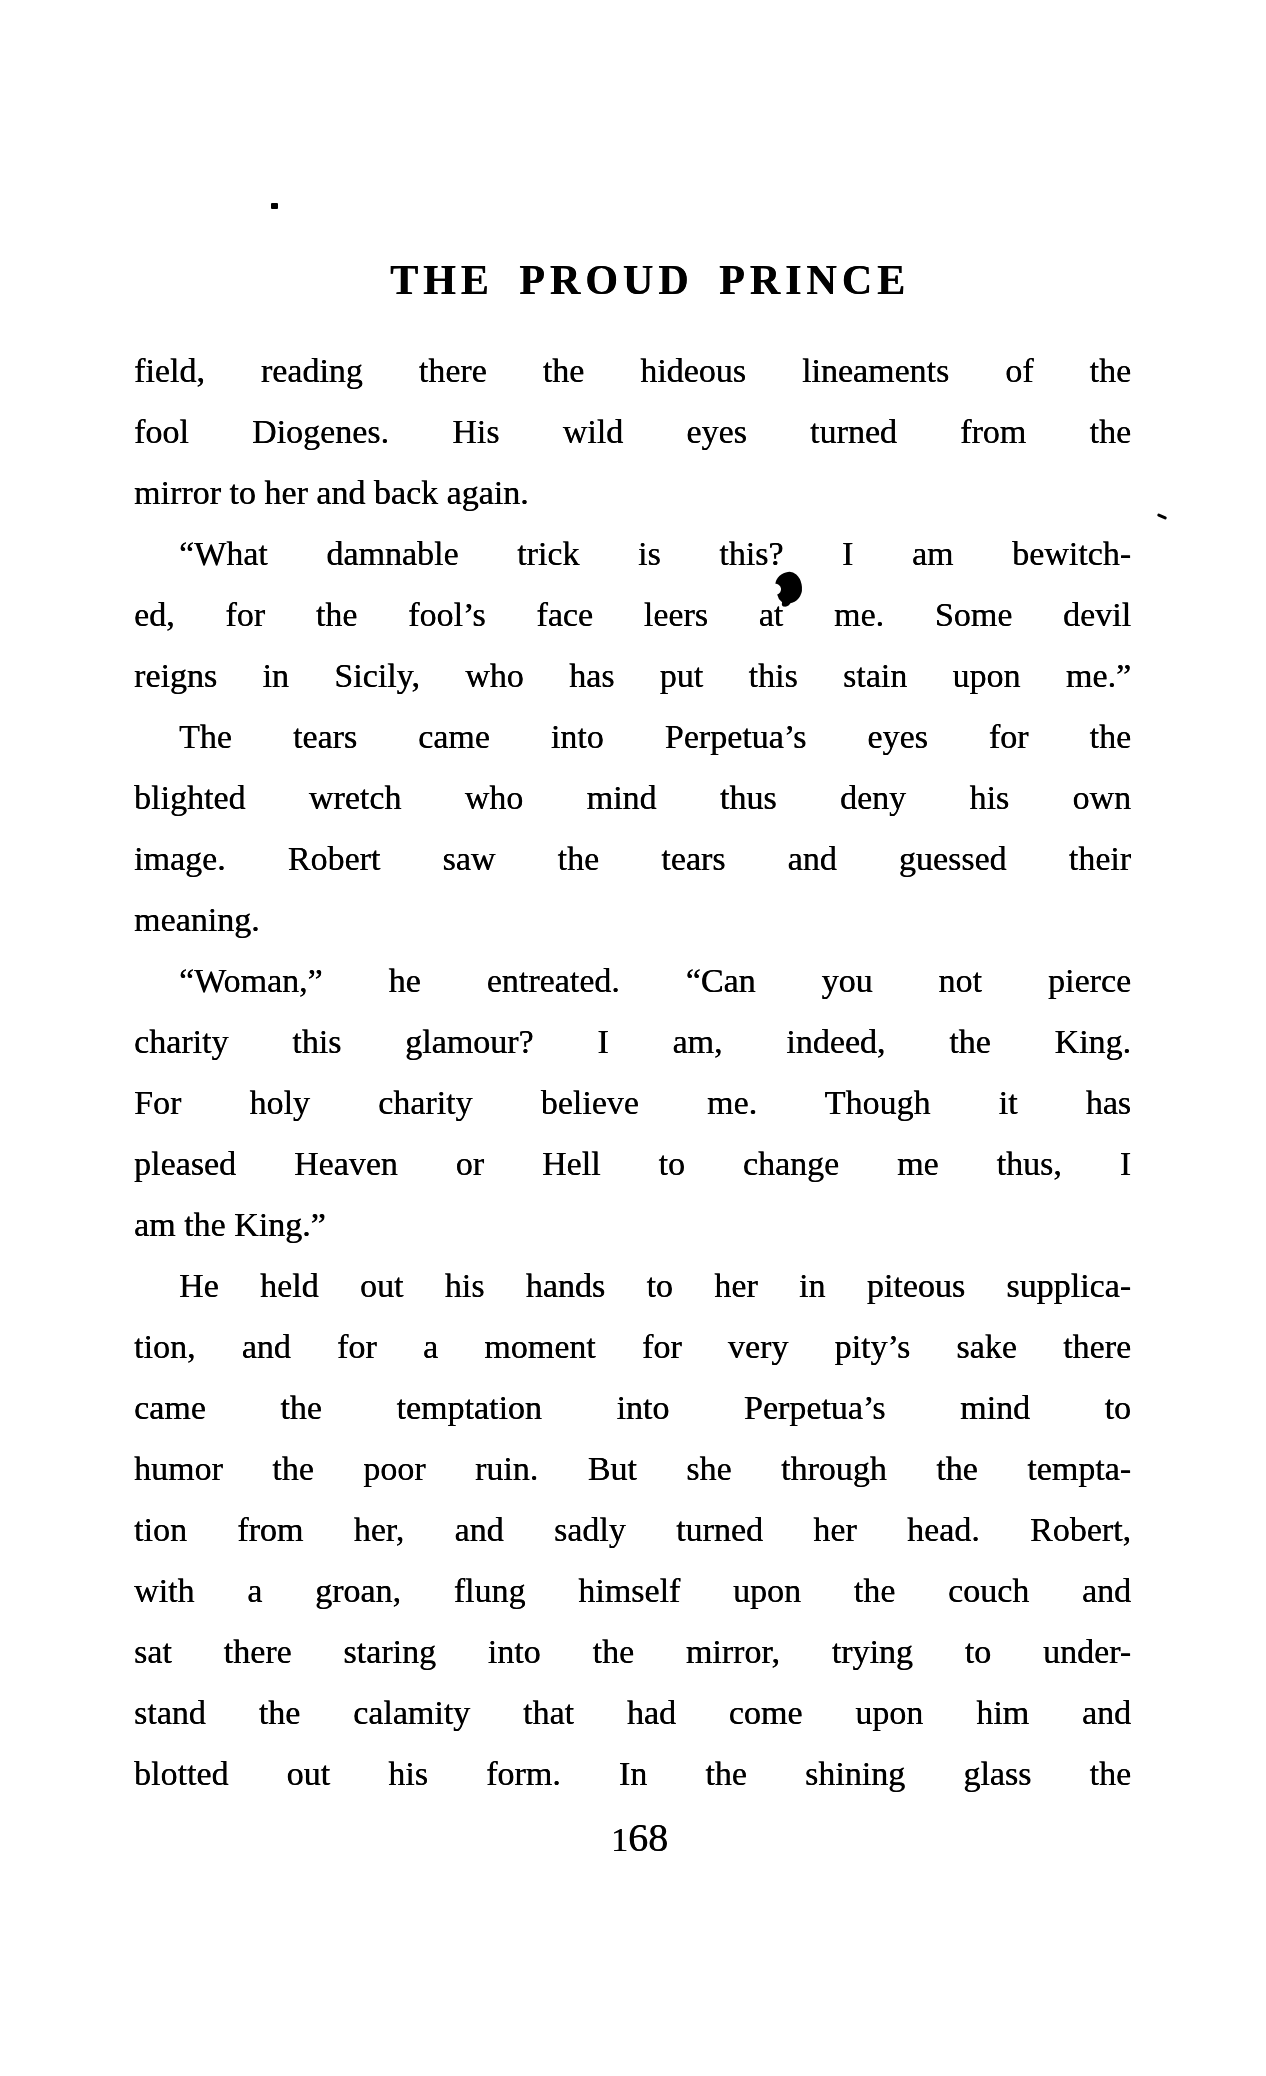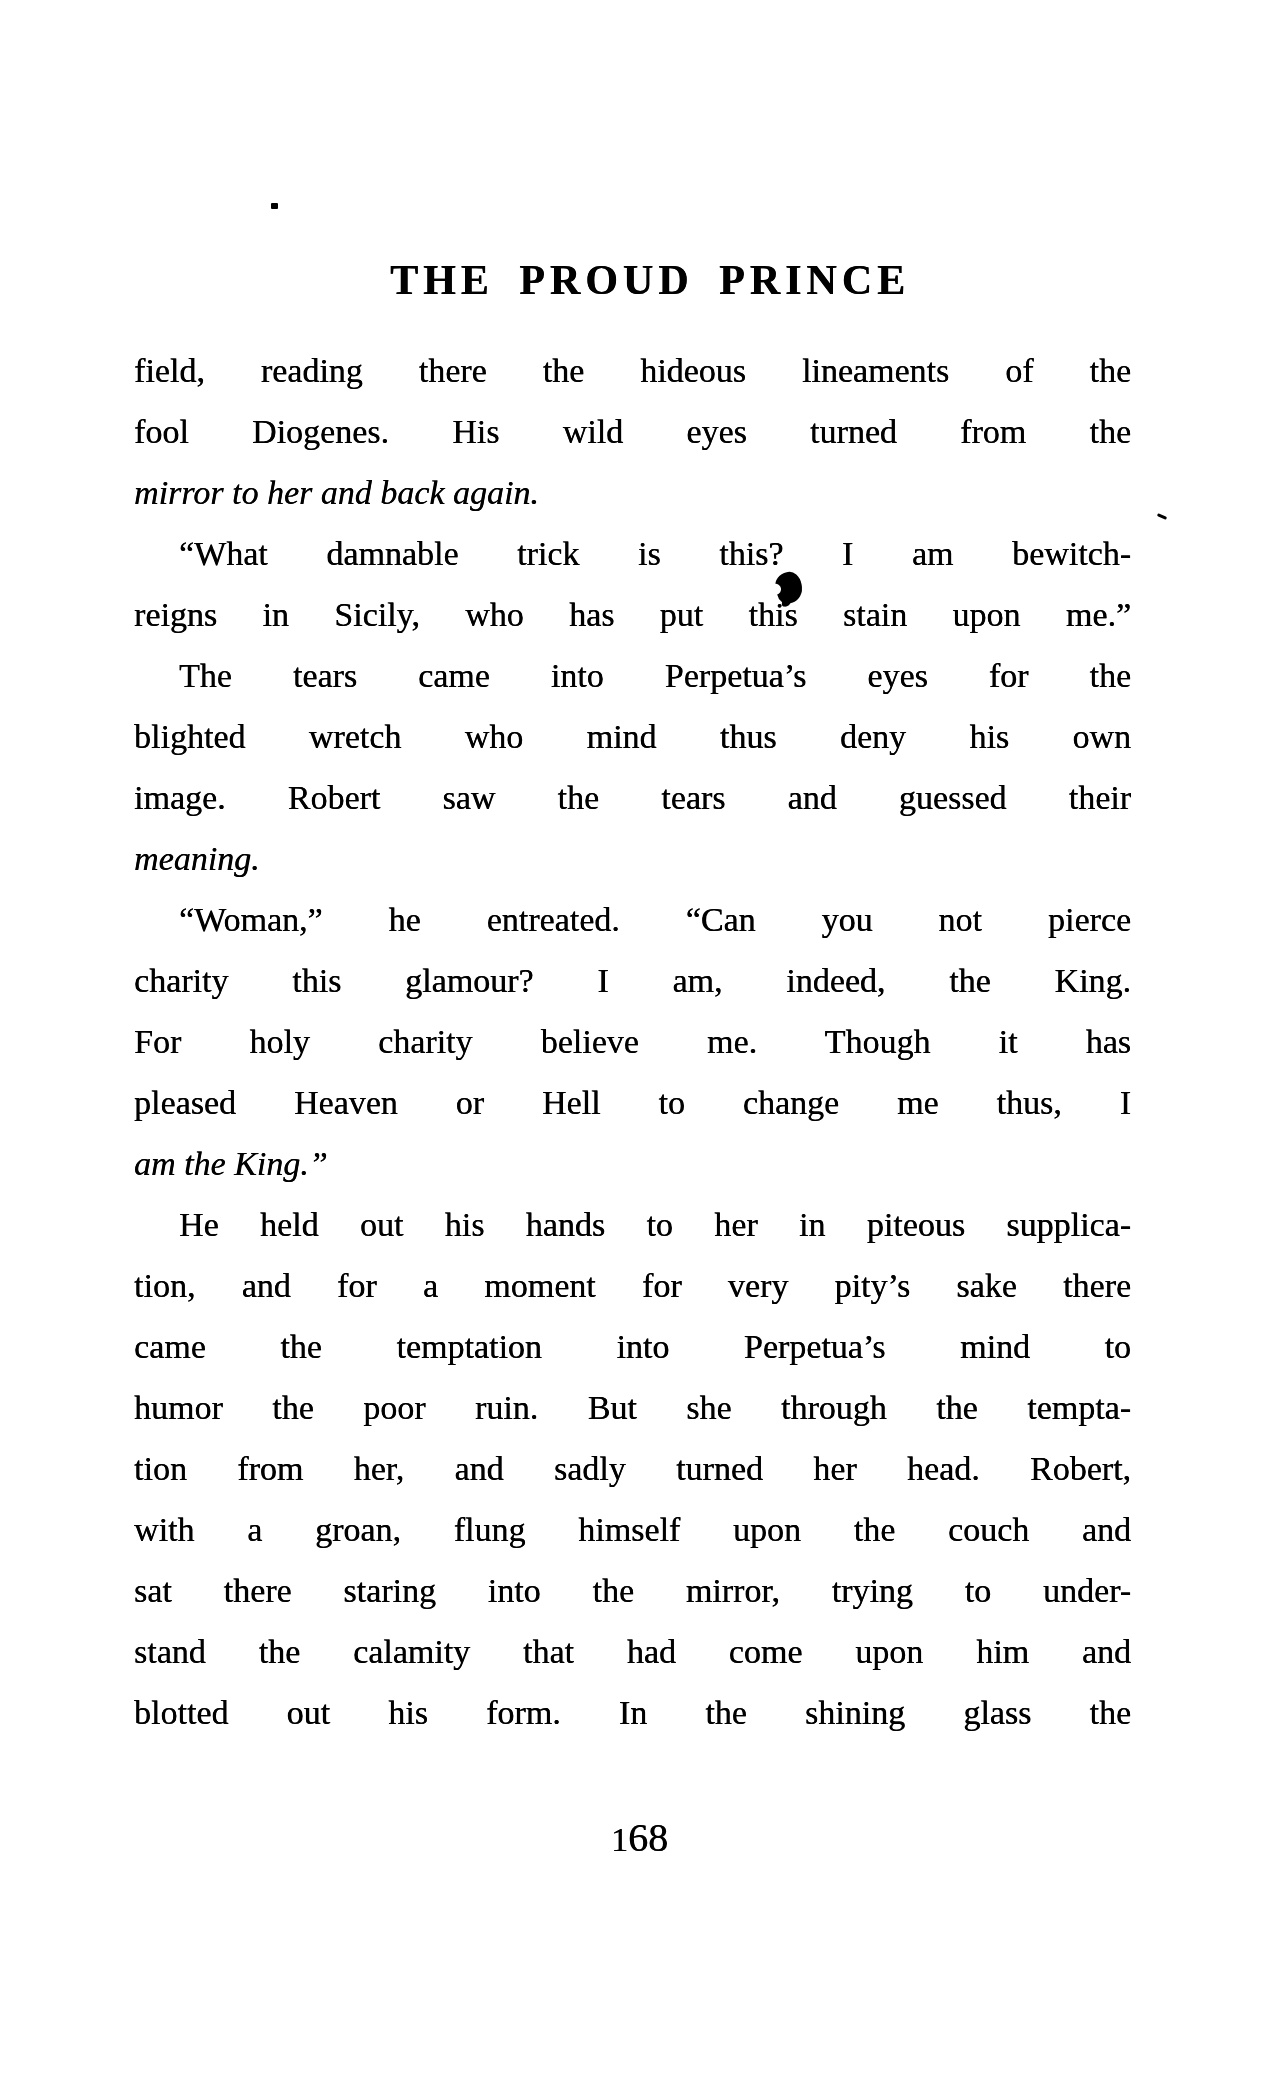--- a/index.html
+++ b/index.html
@@ -45,21 +45,20 @@
     height: 61px;
     line-height: 61px;
     white-space: normal;
     text-align: justify;
     text-align-last: justify;
     overflow: hidden;
   }
   .line.last {
     text-align: right;
     text-align-last: left;
-    font-style: italic;
   }
   .line.indent {
     text-indent: 45px;
   }
   
   .folio {
     position: absolute;
     left: 141px;
     top: 1800px;
     width: 997px;
@@ -131,20 +130,21 @@
 
 <div class="page">
 
   <div class="running-header">THE PROUD PRINCE</div>
 
   <div class="text-block">
       <div class="line">field, reading there the hideous lineaments of the</div>
       <div class="line">fool Diogenes.  His wild eyes turned from the</div>
       <div class="line last">mirror to her and back again.</div>
       <div class="line indent">“What damnable trick is this?  I am bewitch-</div>
+      <div class="line">ed, for the fool’s face leers at me.  Some devil</div>
       <div class="line">reigns in Sicily, who has put this stain upon me.”</div>
       <div class="line indent">The tears came into Perpetua’s eyes for the</div>
       <div class="line">blighted wretch who mind thus deny his own</div>
       <div class="line">image.  Robert saw the tears and guessed their</div>
       <div class="line last">meaning.</div>
       <div class="line indent">“Woman,” he entreated.  “Can you not pierce</div>
       <div class="line">charity this glamour?  I am, indeed, the King.</div>
       <div class="line">For holy charity believe me.  Though it has</div>
       <div class="line">pleased Heaven or Hell to change me thus, I</div>
       <div class="line last">am the King.”</div>

